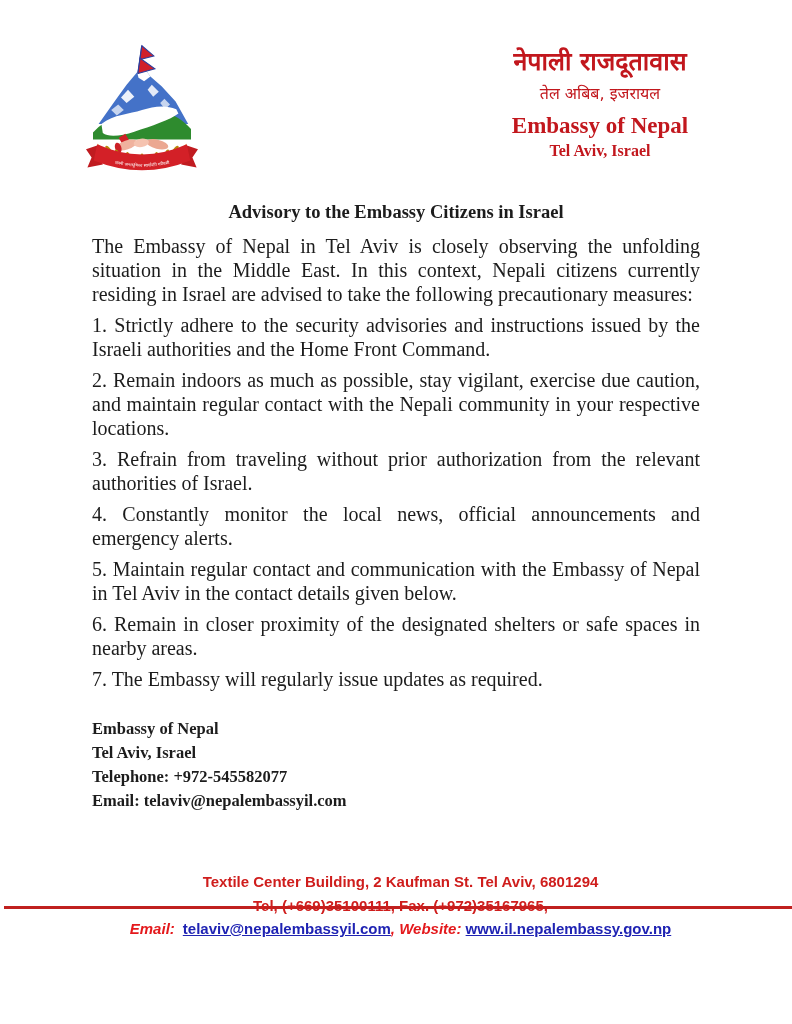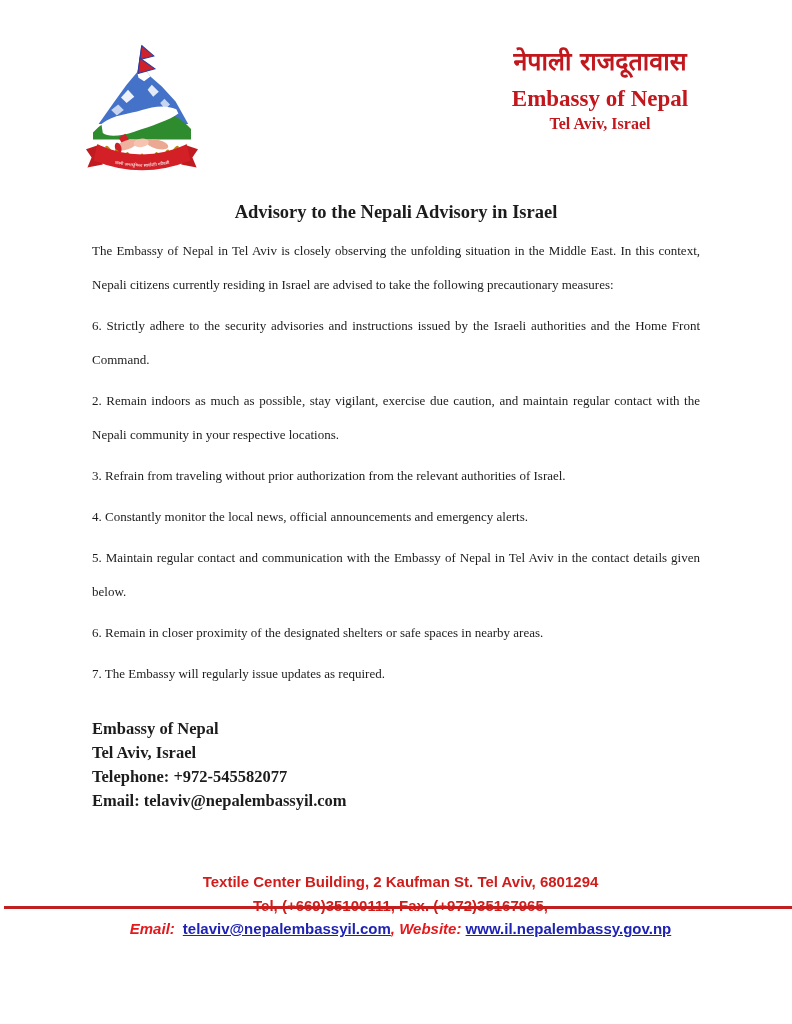--- a/index.html
+++ b/index.html
@@ -15,21 +15,21 @@
     text-align:center; color:#c2171d;
   }
   .dev-name { font-family:"DejaVu Sans", sans-serif; font-size:25px; line-height:32px; font-weight:bold; }
   .dev-loc  { font-family:"DejaVu Sans", sans-serif; font-size:16px; line-height:22px; margin-top:5px; }
   .emb-name { font-size:23px; font-weight:bold; line-height:28px; margin-top:7px; }
   .emb-loc  { font-size:16px; font-weight:bold; line-height:20px; margin-top:1px; }
 
   
   .content { position:absolute; left:92px; width:608px; top:198px; color:#1c1c1c; }
   .doc-title { text-align:center; font-weight:bold; font-size:18.5px; line-height:24px; margin:2px 0 10px 0; }
-  .para { text-align:justify; font-size:13px; line-height:34px; margin:0 0 7px 0; }
+  .para { text-align:justify; font-size:20px; line-height:24px; margin:0 0 7px 0; }
   .contact { margin-top:26px; font-weight:bold; font-size:16.5px; line-height:24px; }
 
   
   .footer-rule { position:absolute; left:4px; right:4px; top:906px; height:3px; background:#c0201f; }
   .footer {
     position:absolute; left:0; right:0; top:870px; text-align:center;
     font-family:"Liberation Sans", sans-serif; font-weight:bold;
     font-size:15px; line-height:23.5px; color:#cf1d1c;
   }
   .footer .label { color:#e4191c;font-style:italic; }
@@ -138,29 +138,30 @@
       <path d="M162,150 L180,156 L172,168 L178,182 L156,178 Z" fill="#c01b20"></path>
       <path d="M36,149 Q100,178 164,149 L169,172 Q100,200 31,172 Z" fill="#d32027"></path>
       <text font-size="6" fill="#ffffff" font-family="DejaVu Sans, sans-serif">
         <textPath href="#bannerPath" startOffset="50%" text-anchor="middle">जननी जन्मभूमिश्च स्वर्गादपि गरीयसी</textPath>
       </text>
     </g>
   </svg>
 
   <div class="masthead">
     <div class="dev-name">नेपाली राजदूतावास</div>
+    <div class="dev-loc">तेल अबिब, इजरायल</div>
     <div class="emb-name">Embassy of Nepal</div>
     <div class="emb-loc">Tel Aviv, Israel</div>
   </div>
 
   <div class="content">
-    <div class="doc-title">Advisory to the Nepali Advisory in Israel</div>
+    <div class="doc-title">Advisory to the Embassy Citizens in Israel</div>
 
     <p class="para">The Embassy of Nepal in Tel Aviv is closely observing the unfolding situation in the Middle East. In this context, Nepali citizens currently residing in Israel are advised to take the following precautionary measures:</p>
-    <p class="para">6. Strictly adhere to the security advisories and instructions issued by the Israeli authorities and the Home Front Command.</p>
+    <p class="para">1. Strictly adhere to the security advisories and instructions issued by the Israeli authorities and the Home Front Command.</p>
     <p class="para">2. Remain indoors as much as possible, stay vigilant, exercise due caution, and maintain regular contact with the Nepali community in your respective locations.</p>
     <p class="para">3. Refrain from traveling without prior authorization from the relevant authorities of Israel.</p>
     <p class="para">4. Constantly monitor the local news, official announcements and emergency alerts.</p>
     <p class="para">5. Maintain regular contact and communication with the Embassy of Nepal in Tel Aviv in the contact details given below.</p>
     <p class="para">6. Remain in closer proximity of the designated shelters or safe spaces in nearby areas.</p>
     <p class="para">7. The Embassy will regularly issue updates as required.</p>
 
     <div class="contact">
       <div>Embassy of Nepal</div>
       <div>Tel Aviv, Israel</div>

